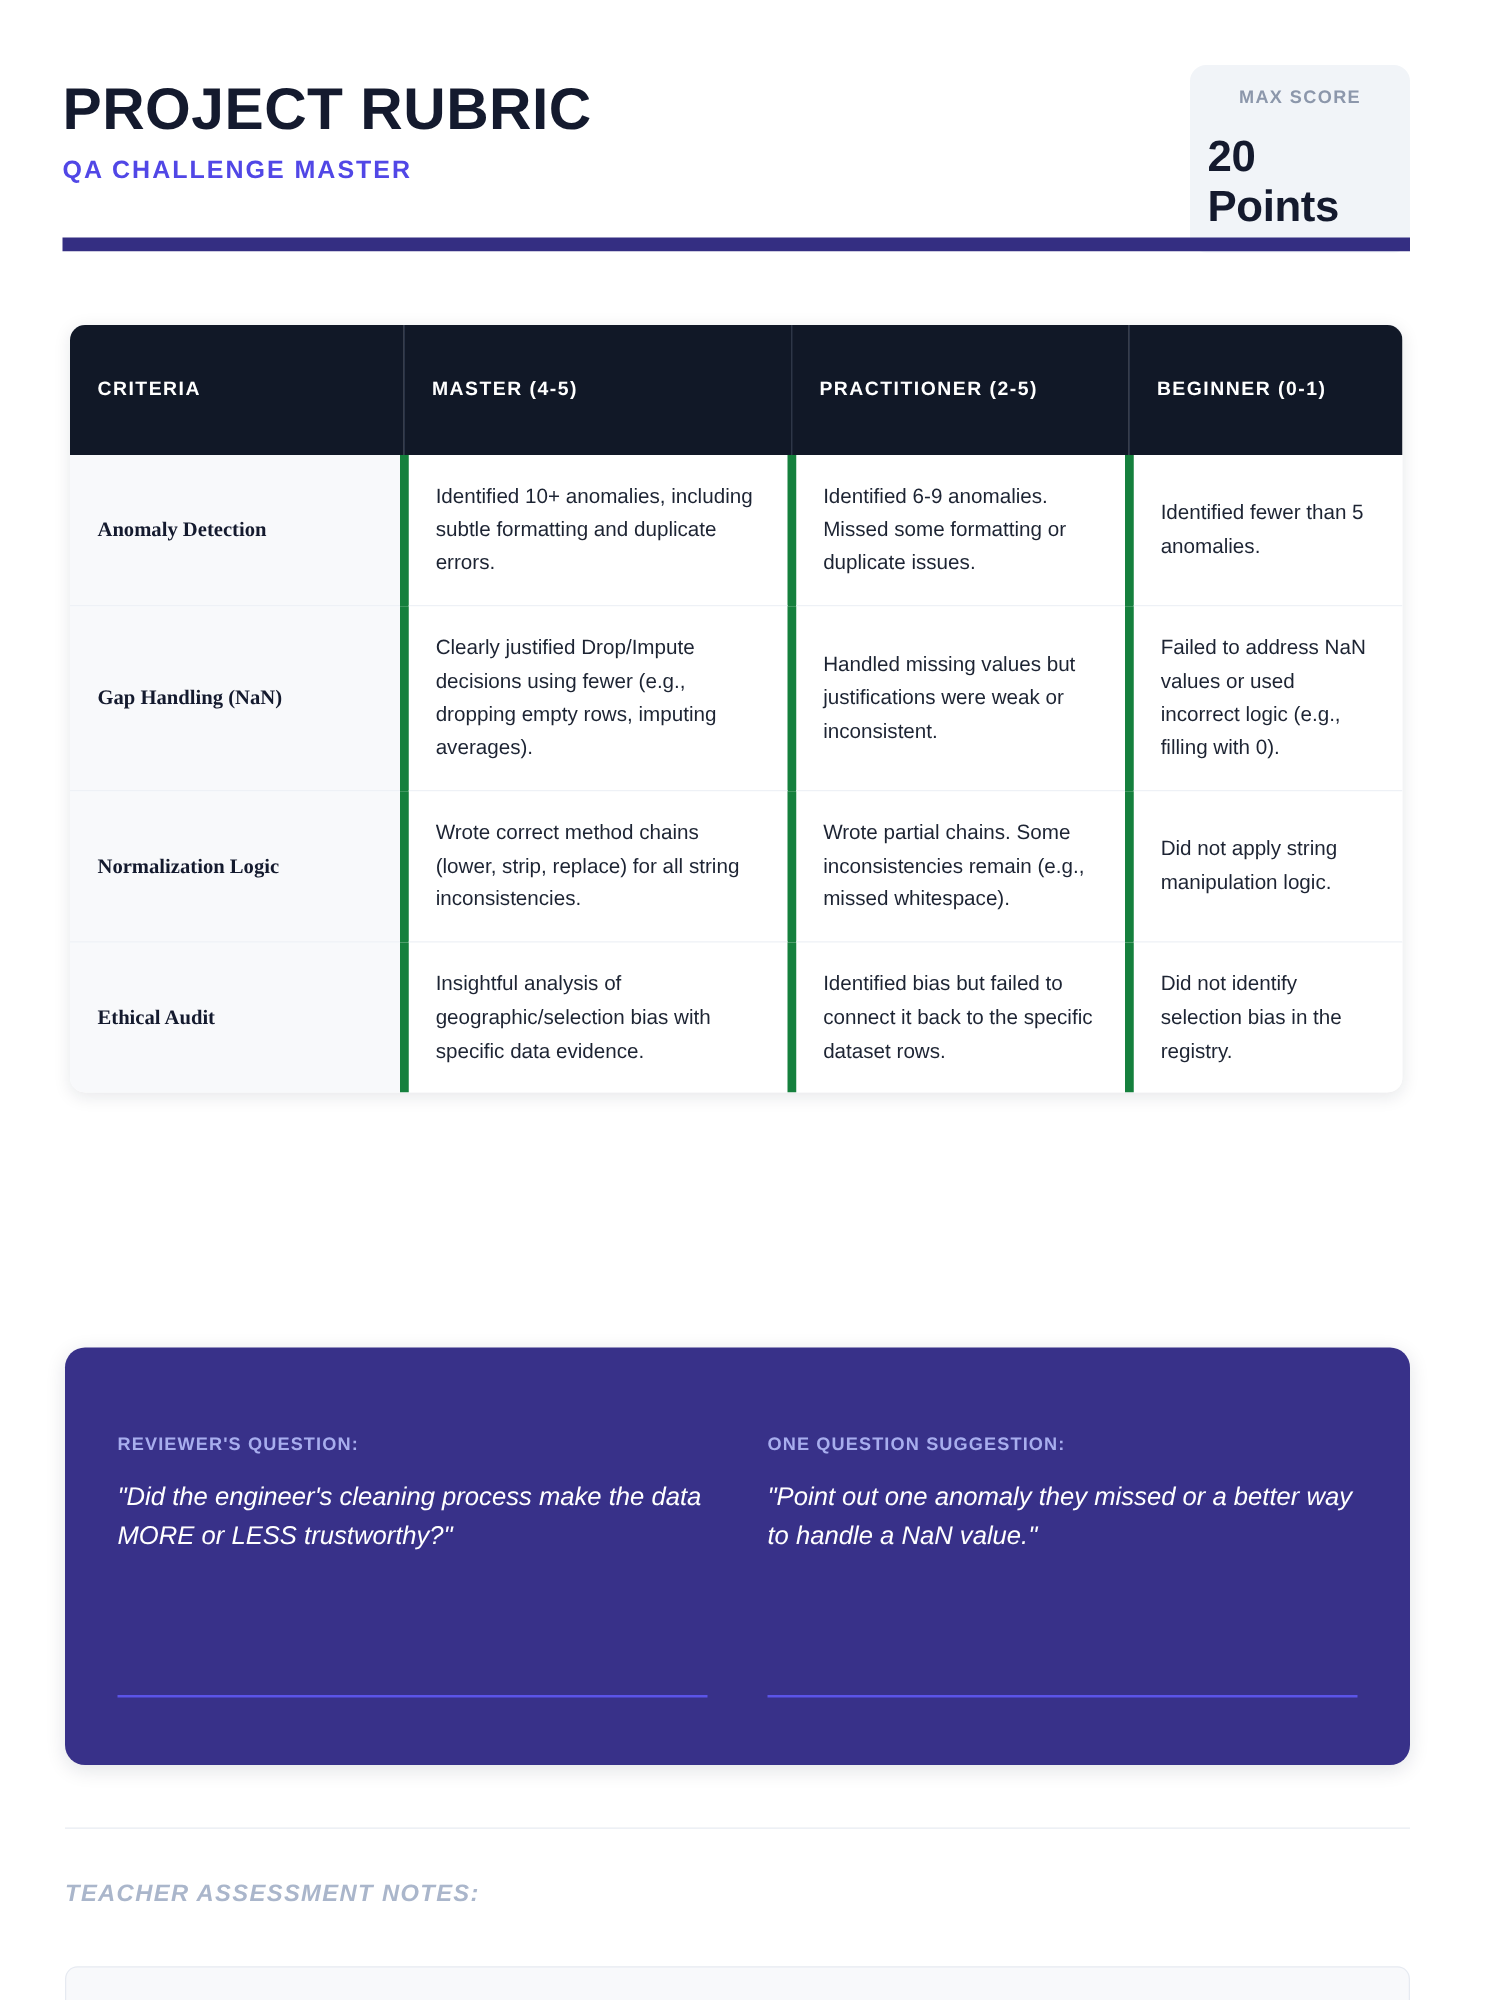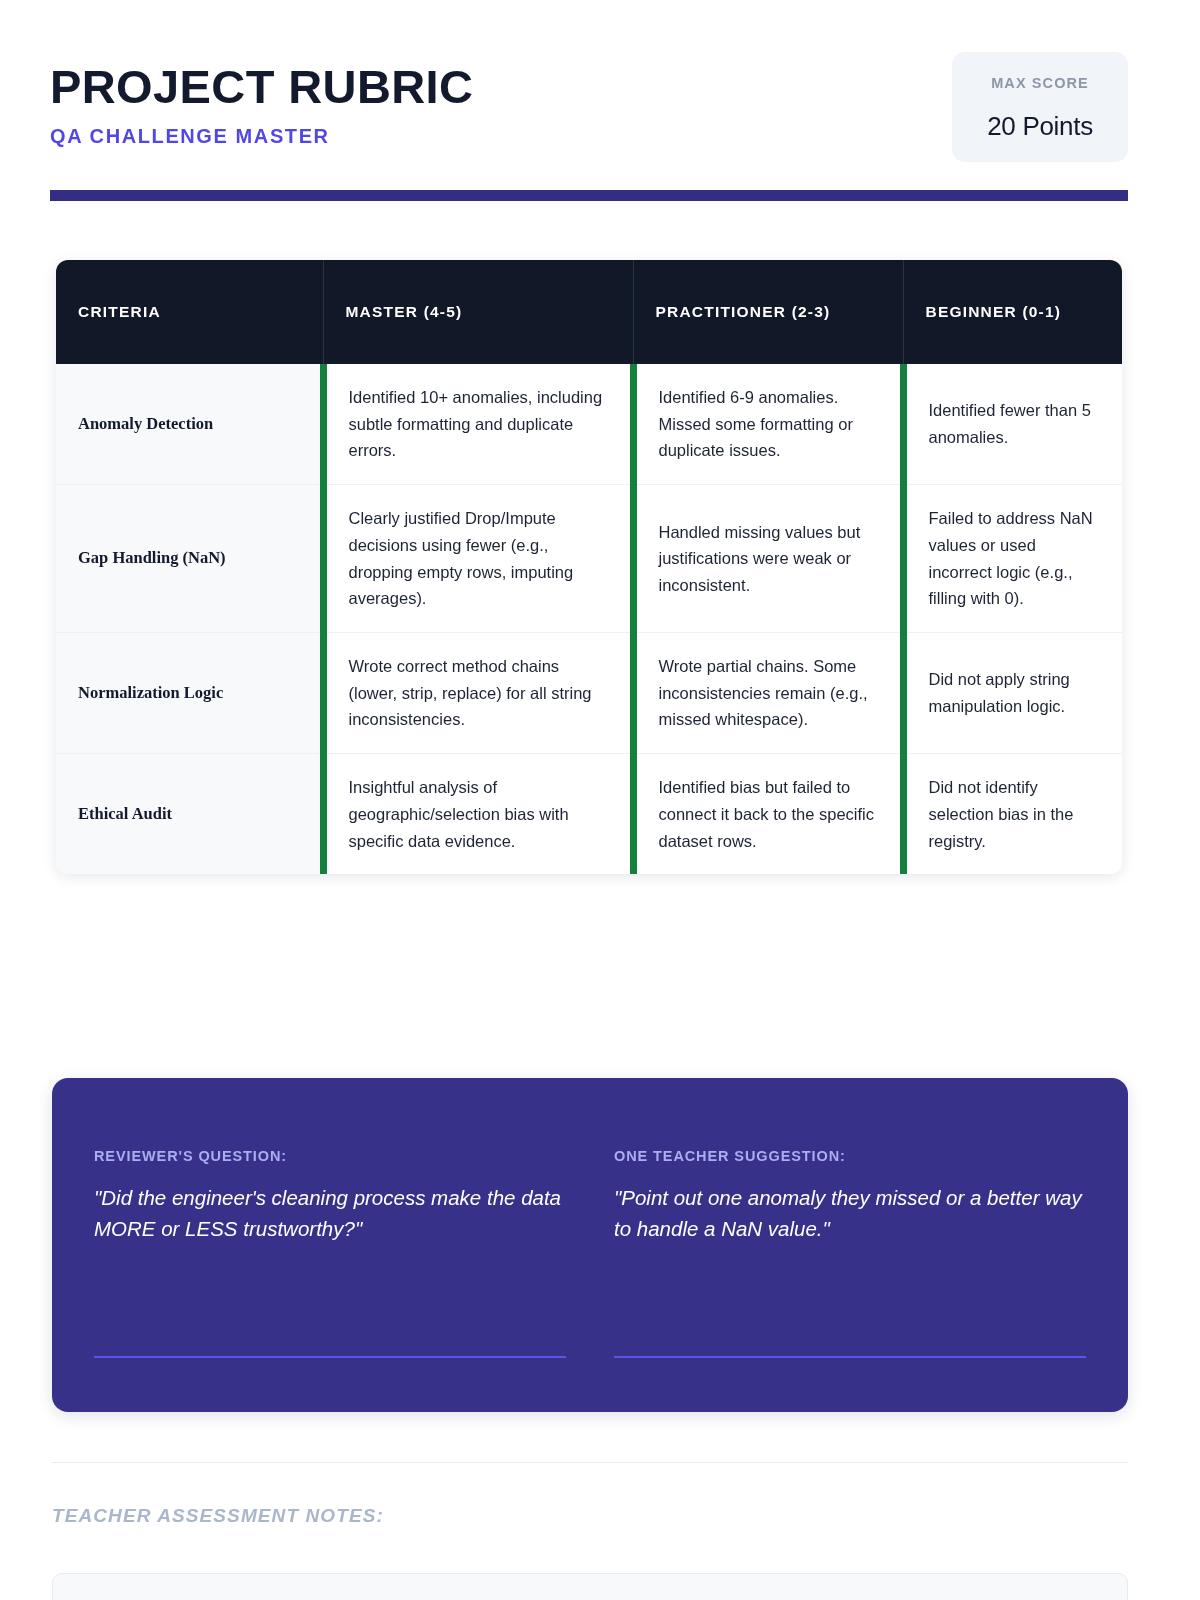--- a/index.html
+++ b/index.html
@@ -67,22 +67,22 @@
 
   .score-label {
     font-size: 14.5px;
     font-weight: 700;
     letter-spacing: 1.1px;
     color: #8c97ab;
   }
 
   .score-value {
     margin-top: 20px;
-    font-size: 26px;
-    font-weight: 400;
+    font-size: 35px;
+    font-weight: 700;
     color: #141a2e;
     letter-spacing: -0.3px;
   }
 
   
   .divider-bar {
     position: absolute;
     left: 50px;
     top: 190px;
     width: 1078px;
@@ -272,21 +272,21 @@
       <colgroup>
         <col class="c1">
           <col class="c2">
           <col class="c3">
           <col class="c4">
       </colgroup>
       <thead>
         <tr>
           <th>CRITERIA</th>
           <th>MASTER (4-5)</th>
-          <th>PRACTITIONER (2-3)</th>
+          <th>PRACTITIONER (2-5)</th>
           <th>BEGINNER (0-1)</th>
         </tr>
       </thead>
       <tbody>
         <tr>
           <td class="crit">Anomaly Detection</td>
           <td>Identified 10+ anomalies, including subtle formatting and duplicate errors.</td>
           <td>Identified 6-9 anomalies. Missed some formatting or duplicate issues.</td>
           <td>Identified fewer than 5 anomalies.</td>
         </tr>
@@ -314,21 +314,21 @@
 
   <div class="feedback-card">
 
     <div class="fb-cols">
       <div class="fb-col">
         <div class="fb-label">REVIEWER'S QUESTION:</div>
         <div class="fb-quote">"Did the engineer's cleaning process make the data MORE or LESS trustworthy?"</div>
         <div class="fb-line"></div>
       </div>
       <div class="fb-col">
-        <div class="fb-label">ONE TEACHER SUGGESTION:</div>
+        <div class="fb-label">ONE QUESTION SUGGESTION:</div>
         <div class="fb-quote">"Point out one anomaly they missed or a better way to handle a NaN value."</div>
         <div class="fb-line"></div>
       </div>
     </div>
   </div>
 
   <div class="notes-rule"></div>
   <div class="notes-label">TEACHER ASSESSMENT NOTES:</div>
   <div class="notes-box"></div>
 

